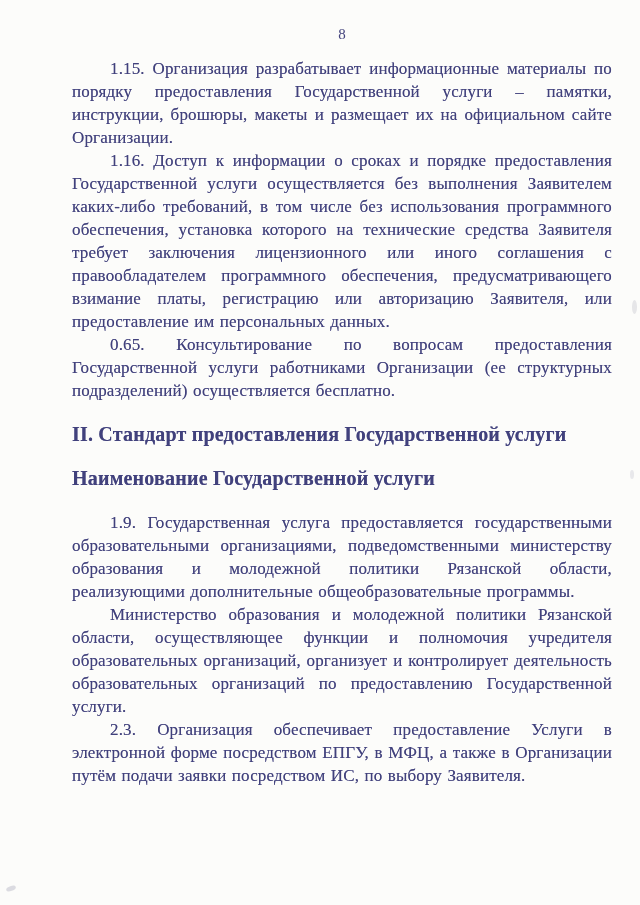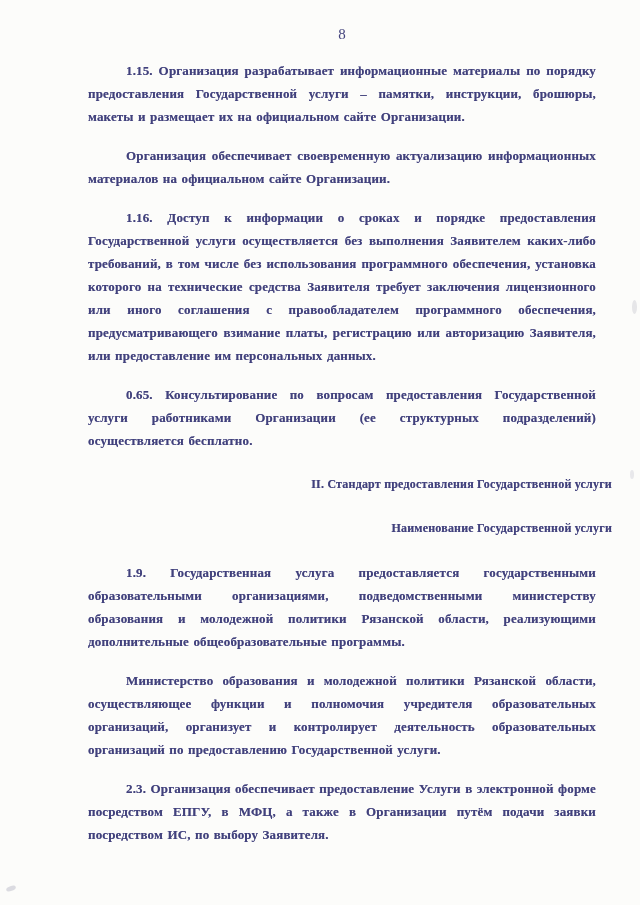--- a/index.html
+++ b/index.html
@@ -18,36 +18,35 @@
     color: #41417c;
     overflow: hidden;
   }
   .page-number {
     text-align: center;
     font-size: 15px;
     margin: 0 0 14px 0;
     color: #45457e;
   }
   .para {
-    margin: 16px;
-    font-size: 13px;
+    margin: 0;
+    font-size: 17px;
     line-height: 23px;
     text-align: justify;
     text-indent: 38px;
     letter-spacing: 0.15px;
     word-spacing: 1px;
     text-shadow: 0 0 0.5px rgba(62, 62, 128, 0.55);
-    font-weight: bold;
   }
   .heading {
     margin: 21px 0;
-    font-size: 12px;
+    font-size: 20px;
     line-height: 23px;
     font-weight: bold;
-    text-align: right;
+    text-align: left;
     letter-spacing: 0.2px;
     text-shadow: 0 0 0.5px rgba(62, 62, 128, 0.6);
   }
   .scan-artifact {
     position: absolute;
     background: rgba(70, 70, 110, 0.35);
     border-radius: 50%;
   }
   .speck-1 { left: 6px;  top: 886px; width: 10px; height: 5px; transform: rotate(-20deg); opacity: .5; }
   .speck-2 { left: 632px; top: 300px; width: 5px; height: 14px; opacity: .35; }
@@ -55,21 +54,20 @@
 </style>
 </head>
 <body>
 
 <div class="page">
 
   <p class="page-number">8</p>
 
   <p class="para">1.15. Организация разрабатывает информационные материалы по порядку предоставления Государственной услуги – памятки, инструкции, брошюры, макеты и размещает их на официальном сайте Организации.</p>
 
-  <p class="para">Организация обеспечивает своевременную актуализацию информационных материалов на официальном сайте Организации.</p>
 
   <p class="para">1.16. Доступ к информации о сроках и порядке предоставления Государственной услуги осуществляется без выполнения Заявителем каких-либо требований, в том числе без использования программного обеспечения, установка которого на технические средства Заявителя требует заключения лицензионного или иного соглашения с правообладателем программного обеспечения, предусматривающего взимание платы, регистрацию или авторизацию Заявителя, или предоставление им персональных данных.</p>
 
   <p class="para">0.65. Консультирование по вопросам предоставления Государственной услуги работниками Организации (ее структурных подразделений) осуществляется бесплатно.</p>
 
   <p class="heading">II. Стандарт предоставления Государственной услуги</p>
 
   <p class="heading">Наименование Государственной услуги</p>
 
 

